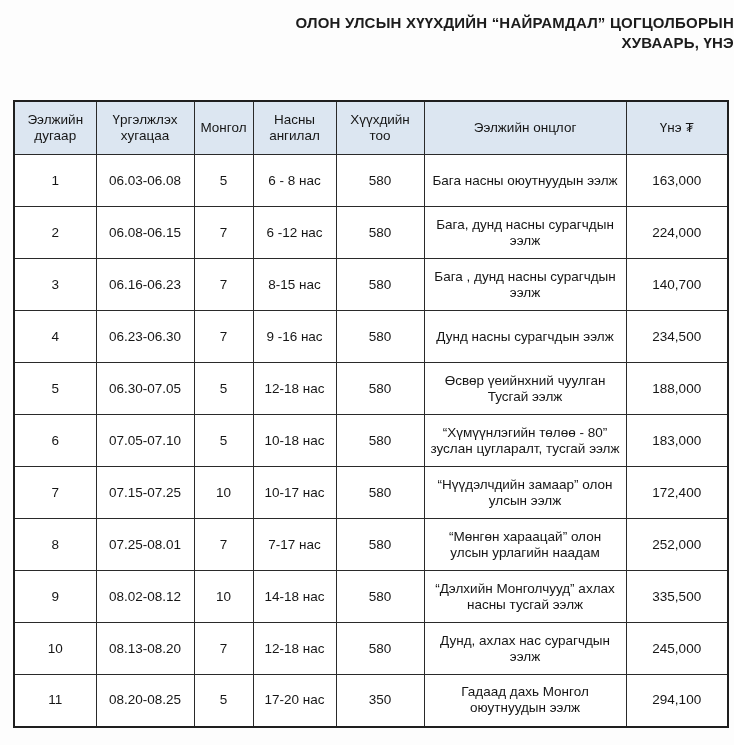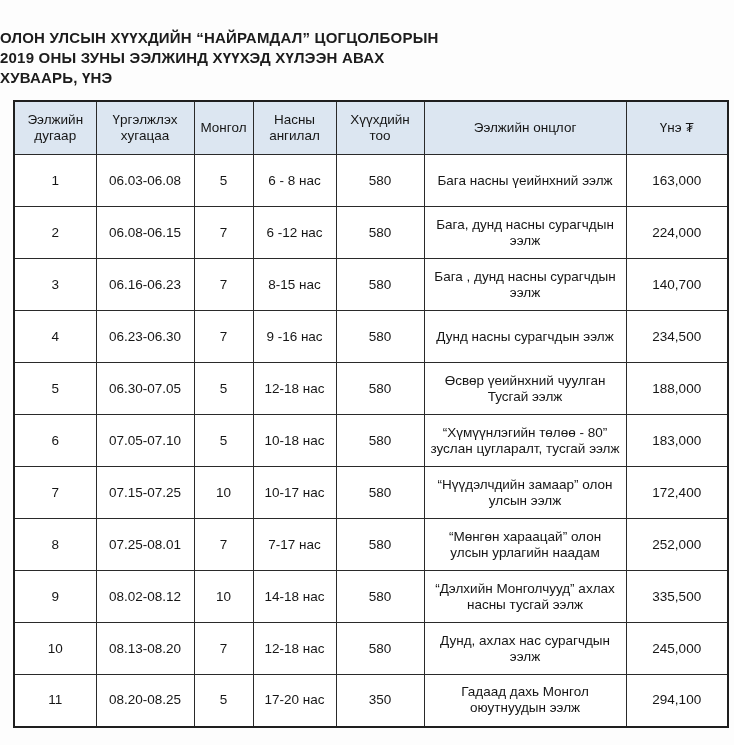--- a/index.html
+++ b/index.html
@@ -11,24 +11,24 @@
     position: relative;
     width: 734px;
     height: 745px;
     background: #fdfdfd;
     font-family: "Liberation Sans", "DejaVu Sans", sans-serif;
     color: #1b1b1b;
     overflow: hidden;
   }
   .doc-title {
     position: absolute;
-    top: 28px;
+    top: 13px;
     left: 0;
     width: 734px;
-    text-align: left;
+    text-align: right;
     font-weight: bold;
     font-size: 15px;
     line-height: 20px;
     color: #1c1c1c;
     letter-spacing: 0.2px;
   }
   table.schedule {
     position: absolute;
     top: 100px;
     left: 13px;
@@ -69,21 +69,20 @@
   col.c6 { width: 202px; }
   col.c7 { width: 102px; }
 </style>
 </head>
 <body>
 
 <div class="page">
 
   <div class="doc-title">
     <div>ОЛОН УЛСЫН ХҮҮХДИЙН “НАЙРАМДАЛ” ЦОГЦОЛБОРЫН</div>
-    <div>2019 ОНЫ ЗУНЫ ЭЭЛЖИНД ХҮҮХЭД ХҮЛЭЭН АВАХ</div>
     <div>ХУВААРЬ, ҮНЭ</div>
   </div>
 
   <table class="schedule">
     <colgroup>
       <col class="c1">
         <col class="c2">
         <col class="c3">
         <col class="c4">
       <col class="c5">
@@ -101,21 +100,21 @@
           <th>Үнэ ₮</th>
         </tr>
     </thead>
     <tbody>
         <tr>
           <td>1</td>
           <td>06.03-06.08</td>
           <td>5</td>
           <td>6 - 8 нас</td>
           <td>580</td>
-          <td>Бага насны үеийнхний ээлж</td>
+          <td>Бага насны оюутнуудын ээлж</td>
           <td>163,000</td>
         </tr>
         <tr>
           <td>2</td>
           <td>06.08-06.15</td>
           <td>7</td>
           <td>6 -12 нас</td>
           <td>580</td>
           <td>Бага, дунд насны сурагчдын ээлж</td>
           <td>224,000</td>

